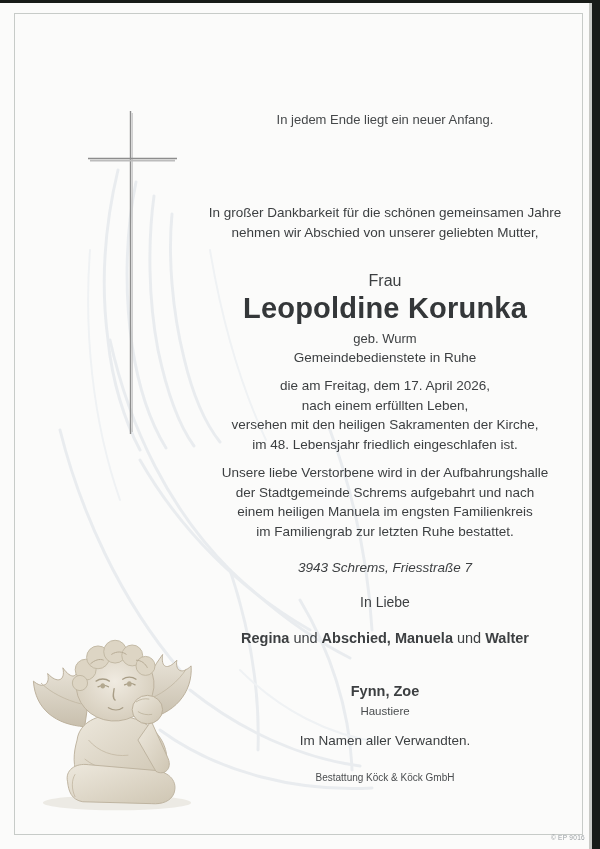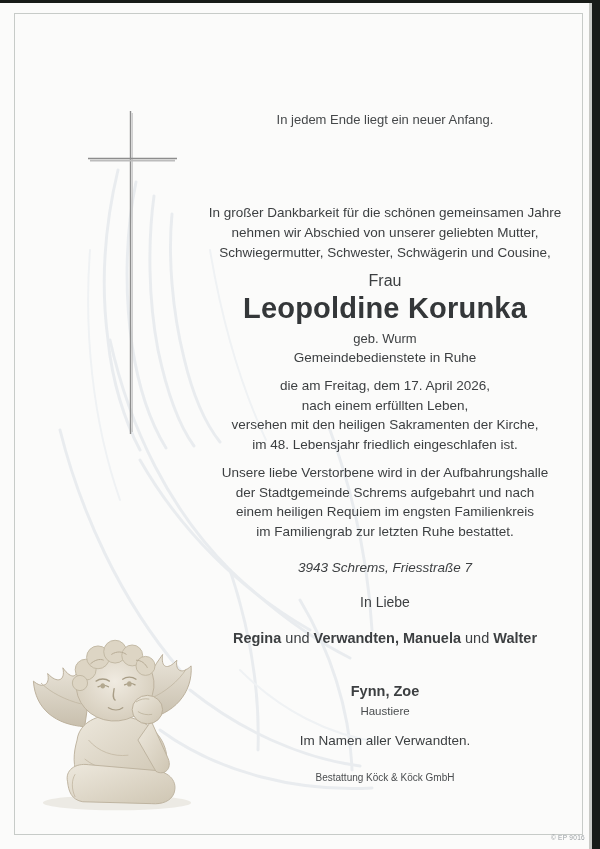--- a/index.html
+++ b/index.html
@@ -144,46 +144,45 @@
     </svg>
   </div>
 
   <div class="card-frame"></div>
 
   <div class="txt motto">In jedem Ende liegt ein neuer Anfang.</div>
 
   <div class="txt intro">
     <div>In großer Dankbarkeit für die schönen gemeinsamen Jahre</div>
     <div>nehmen wir Abschied von unserer geliebten Mutter,</div>
-    <div>Schwiegermutter, Schwester, Schwägerin und Cousine,</div>
   </div>
 
   <div class="txt salutation">Frau</div>
   <div class="txt deceased-name">Leopoldine Korunka</div>
   <div class="txt maiden">geb. Wurm</div>
   <div class="txt occupation">Gemeindebedienstete in Ruhe</div>
 
   <div class="txt death">
     <div>die am Freitag, dem 17. April 2026,</div>
     <div>nach einem erfüllten Leben,</div>
     <div>versehen mit den heiligen Sakramenten der Kirche,</div>
     <div>im 48. Lebensjahr friedlich eingeschlafen ist.</div>
   </div>
 
   <div class="txt funeral">
     <div>Unsere liebe Verstorbene wird in der Aufbahrungshalle</div>
     <div>der Stadtgemeinde Schrems aufgebahrt und nach</div>
-    <div>einem heiligen Requiem im engsten Familienkreis</div>
+    <div>einem heiligen Manuela im engsten Familienkreis</div>
     <div>im Familiengrab zur letzten Ruhe bestattet.</div>
   </div>
 
   <div class="txt address">3943 Schrems, Friesstraße 7</div>
   <div class="txt closing">In Liebe</div>
 
-  <div class="txt mourner-names"><span style="font-weight: 700;">Regina</span><span> und </span><span style="font-weight: 700;">Verwandten, Manuela</span><span> und </span><span style="font-weight: 700;">Walter</span></div>
+  <div class="txt mourner-names"><span style="font-weight: 700;">Regina</span><span> und </span><span style="font-weight: 700;">Abschied, Manuela</span><span> und </span><span style="font-weight: 700;">Walter</span></div>
 
   <div class="txt mourner-names2"><span style="font-weight: 700;">Fynn, Zoe</span></div>
   <div class="txt mourner-rel2">Haustiere</div>
 
   <div class="txt final">Im Namen aller Verwandten.</div>
 
   <div class="txt footer">Bestattung Köck &amp; Köck GmbH</div>
   <div class="print-code">© EP 9016</div>
 
 </div>

